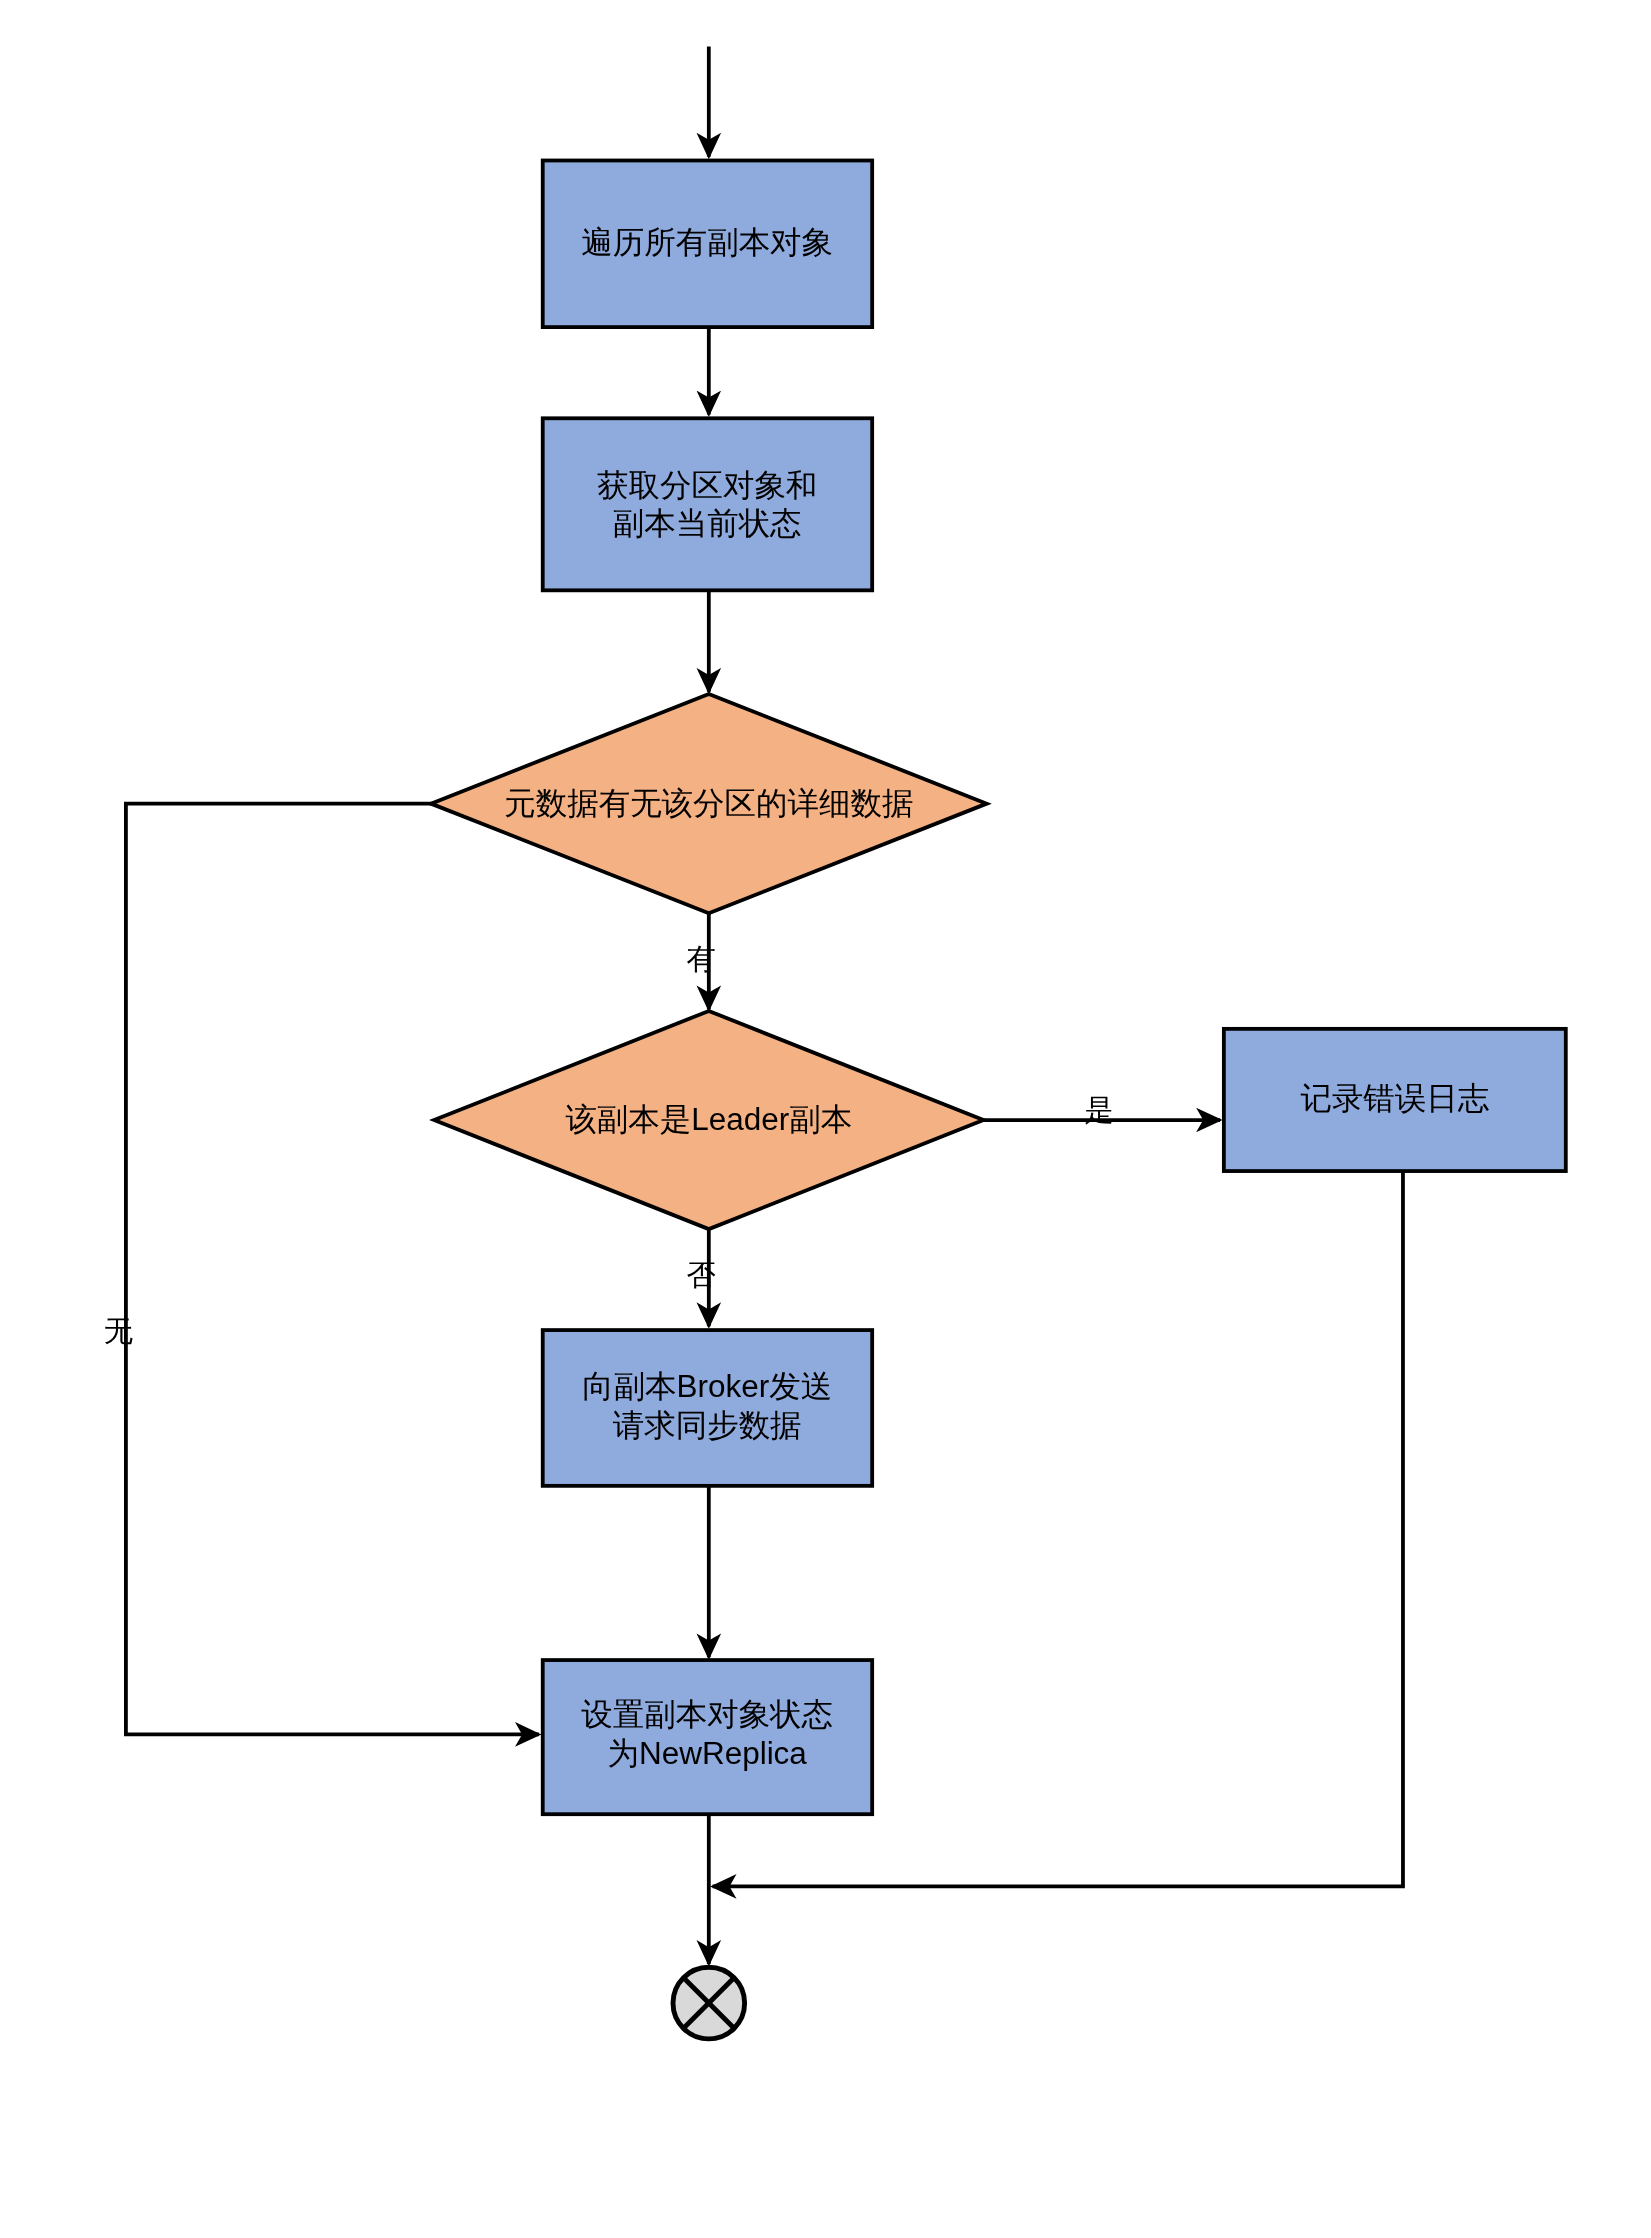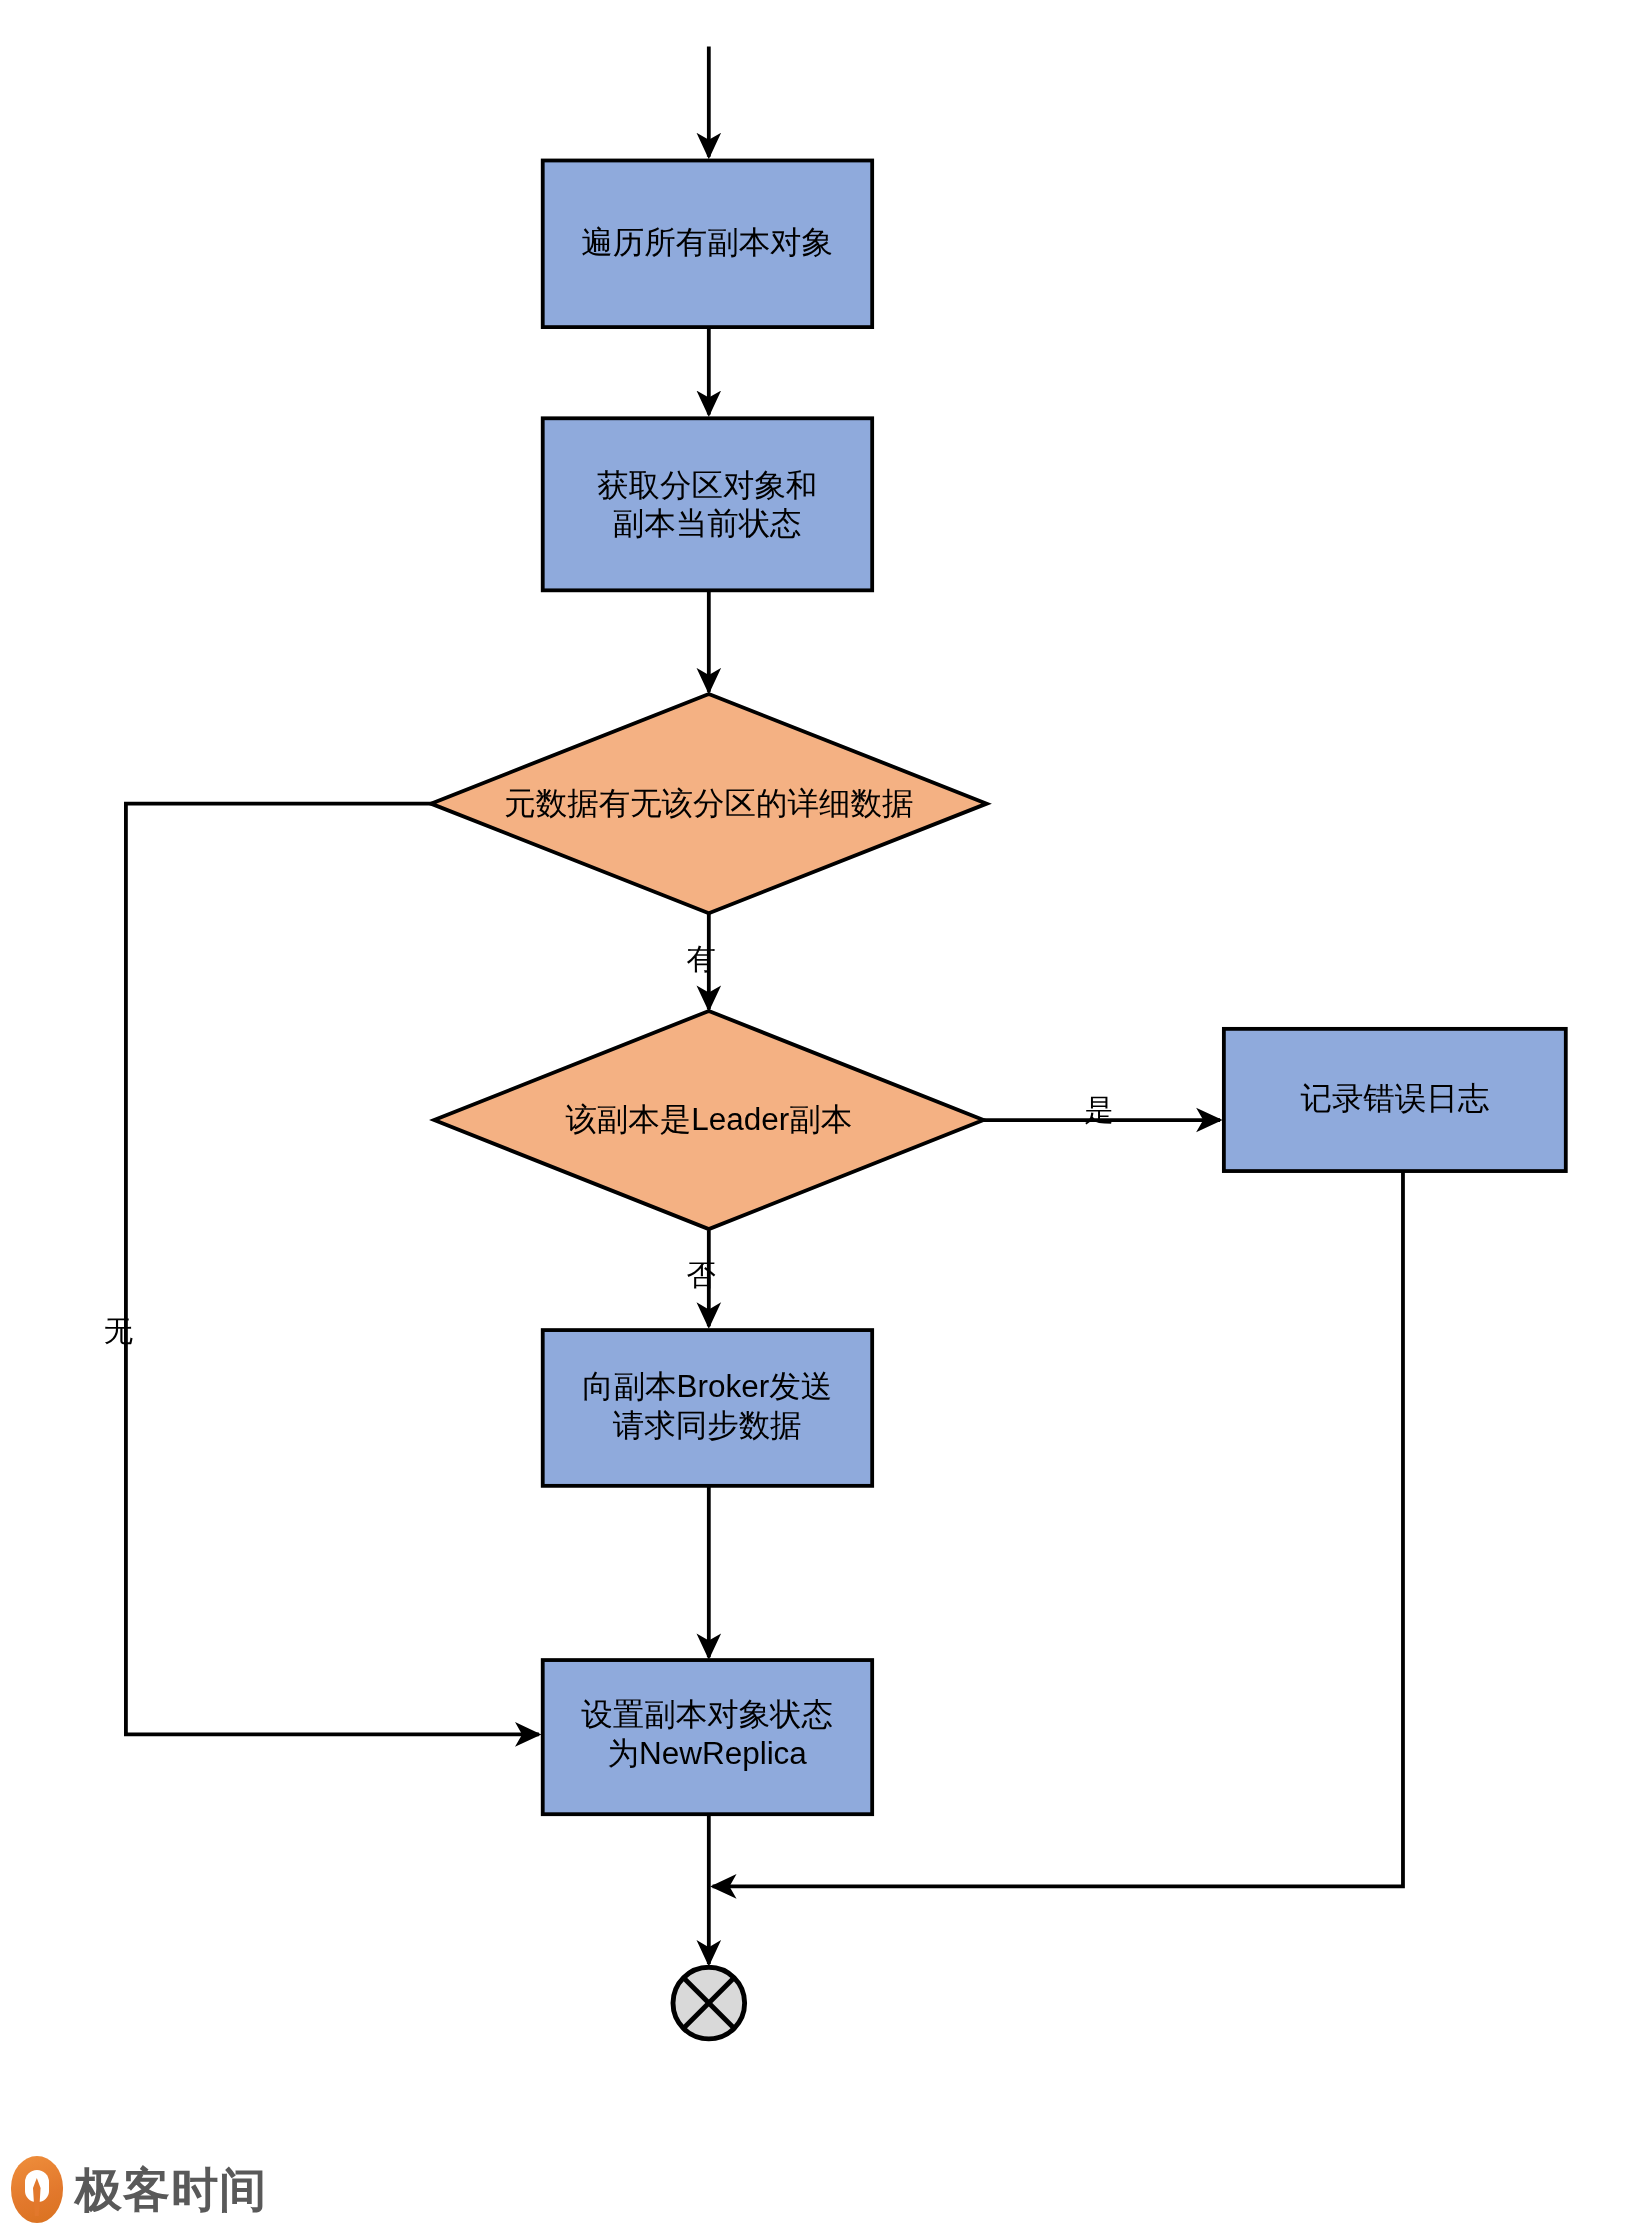--- a/index.html
+++ b/index.html
@@ -118,23 +118,15 @@
       <text class="node-text" x="1303" y="3234">为NewReplica</text>
     </g>
 
     <g>
       <circle class="end-circle" cx="1306" cy="3690" r="66" fill="#D9D9D9"></circle>
       <line class="end-x" x1="1259" y1="3643" x2="1353" y2="3737"></line>
       <line class="end-x" x1="1353" y1="3643" x2="1259" y2="3737"></line>
     </g>
   </svg>
 
-  <div id="watermark">
-    <div id="wm-logo">
-      <div class="drop"></div>
-      <div class="inner"></div>
-      <div class="needle"></div>
-    </div>
-    <div id="wm-text">极客时间</div>
-  </div>
 
 </div>
 
 
 </body></html>

